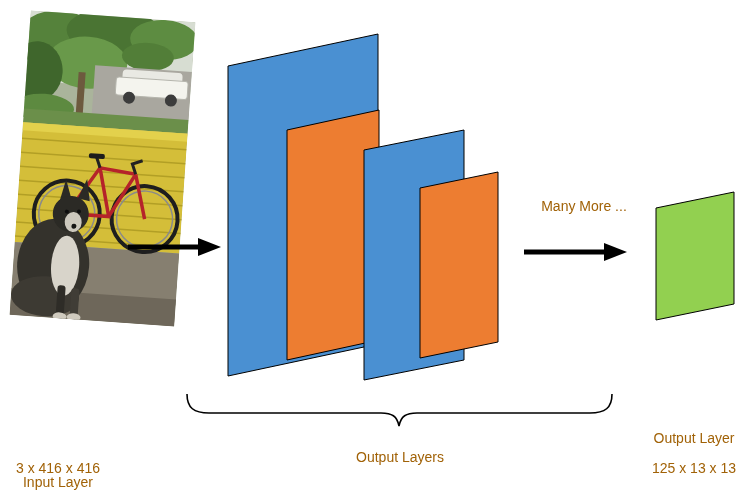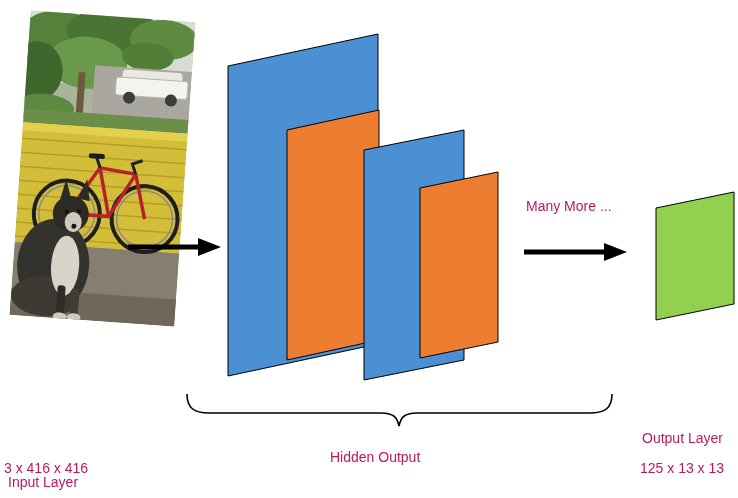--- a/index.html
+++ b/index.html
@@ -23,22 +23,22 @@
   }
   .diagram {
     position: absolute;
     left: 0;
     top: 0;
   }
   .label {
     position: absolute;
     font-size: 14px;
     line-height: 18px;
-    text-align: left;
-    color: #be185d;
+    text-align: center;
+    color: #a16207;
     white-space: nowrap;
   }
   .lbl-input-title  { left: 8px;   top: 429px; width: 100px; margin-top: 44px; }
   .lbl-input-dims   { left: 4px;   top: 459px; width: 108px; }
   .lbl-hidden       { left: 330px; top: 448px; width: 140px; }
   .lbl-many-more    { left: 526px; top: 197px; width: 116px; }
   .lbl-output-title { left: 642px; top: 429px; width: 104px; }
   .lbl-output-dims  { left: 640px; top: 459px; width: 108px; }
 </style>
 </head>
@@ -135,18 +135,18 @@
     <polygon points="656,208 734,192 734,304 656,320" stroke="#000000" stroke-width="1" fill="#92D050"></polygon>
 
     <path d="M187,394 C187,408 194,413 209,413 L381,413 C392,413 397,416 399,426 C401,416 406,413 417,413 L590,413 C605,413 612,408 612,394" fill="none" stroke="#000000" stroke-width="1.6"></path>
   </svg>
 
   <div class="label lbl-many-more">Many More ...</div>
 
   <div class="label lbl-input-title">Input Layer</div>
   <div class="label lbl-input-dims">3 x 416 x 416</div>
 
-  <div class="label lbl-hidden">Hidden Output</div>
+  <div class="label lbl-hidden">Output Layers</div>
 
   <div class="label lbl-output-title">Output Layer</div>
   <div class="label lbl-output-dims">125 x 13 x 13</div>
 
 </div>
 
 </body></html>

